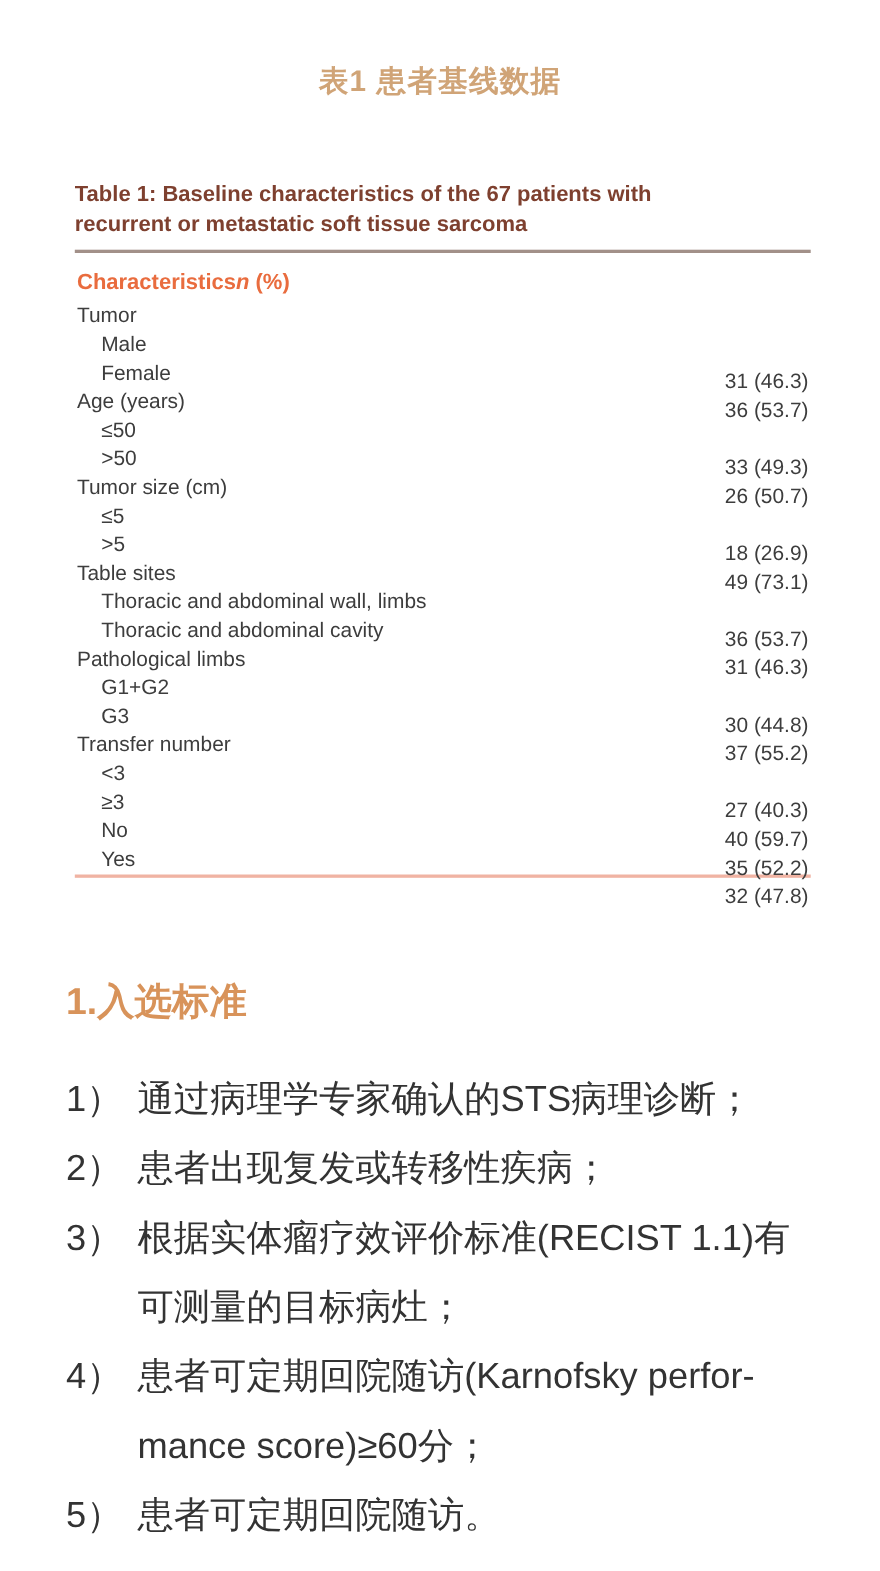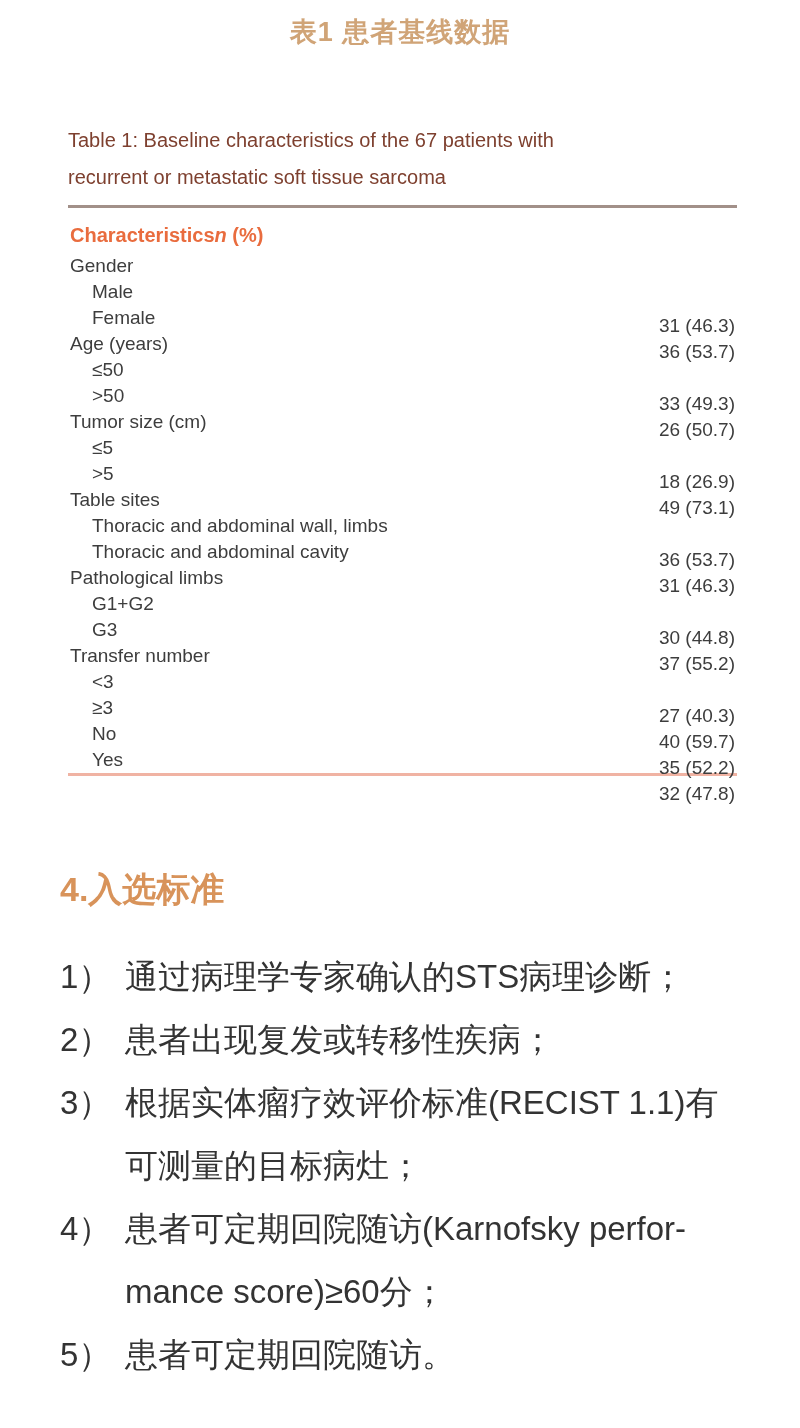--- a/index.html
+++ b/index.html
@@ -5,38 +5,38 @@
   html, body { margin: 0; padding: 0; }
   body {
     width: 800px; height: 1428px;
     background: #ffffff;
     font-family: "Liberation Sans", "DejaVu Sans", sans-serif;
     overflow: hidden;
   }
 
   
   .page-title {
-    margin-top: 16px;
+    margin-top: 58px;
     text-align: center;
     font-size: 27px;
     line-height: 32px;
     font-weight: 700;
     letter-spacing: 1px;
     color: #D0A477;
   }
 
   
   .figure {
     margin: 74px 63px 0 68px; 
     color: #3D3D3D;
   }
   .fig-caption {
     font-size: 20px;
-    line-height: 37px;
-    font-weight: 400;
+    line-height: 27px;
+    font-weight: 700;
     color: #7E402F;
     white-space: pre-line;
   }
   .rule-top {
     margin-top: 9px;
     border: 0;
     border-top: 3px solid #A29089;
   }
   .thead {
     display: flex;
@@ -95,21 +95,21 @@
   <div class="figure">
     <div class="fig-caption">Table 1: Baseline characteristics of the 67 patients with
 recurrent or metastatic soft tissue sarcoma</div>
     <hr class="rule-top">
     <div class="thead">
       <span>Characteristics</span>
       <span><i>n</i><span> (%)</span></span>
     </div>
     <div class="tbody">
       <div class="trow">
-          <span class="tlabel">Gender</span>
+          <span class="tlabel">Tumor</span>
           <span class="tvalue"></span>
         </div>
       <div class="trow sub">
           <span class="tlabel">Male</span>
           <span class="tvalue">31 (46.3)</span>
         </div>
       <div class="trow sub">
           <span class="tlabel">Female</span>
           <span class="tvalue">36 (53.7)</span>
         </div>
@@ -178,21 +178,21 @@
           <span class="tvalue">35 (52.2)</span>
         </div>
       <div class="trow sub">
           <span class="tlabel">Yes</span>
           <span class="tvalue">32 (47.8)</span>
         </div>
     </div>
     <hr class="rule-bottom">
   </div>
 
-  <div class="section-heading">4.入选标准</div>
+  <div class="section-heading">1.入选标准</div>
 
   <div class="criteria">
     <div class="citem">
       <span class="cnum">1）</span>
       <span class="ctext">通过病理学专家确认的STS病理诊断；</span>
     </div>
     <div class="citem">
       <span class="cnum">2）</span>
       <span class="ctext">患者出现复发或转移性疾病；</span>
     </div>

